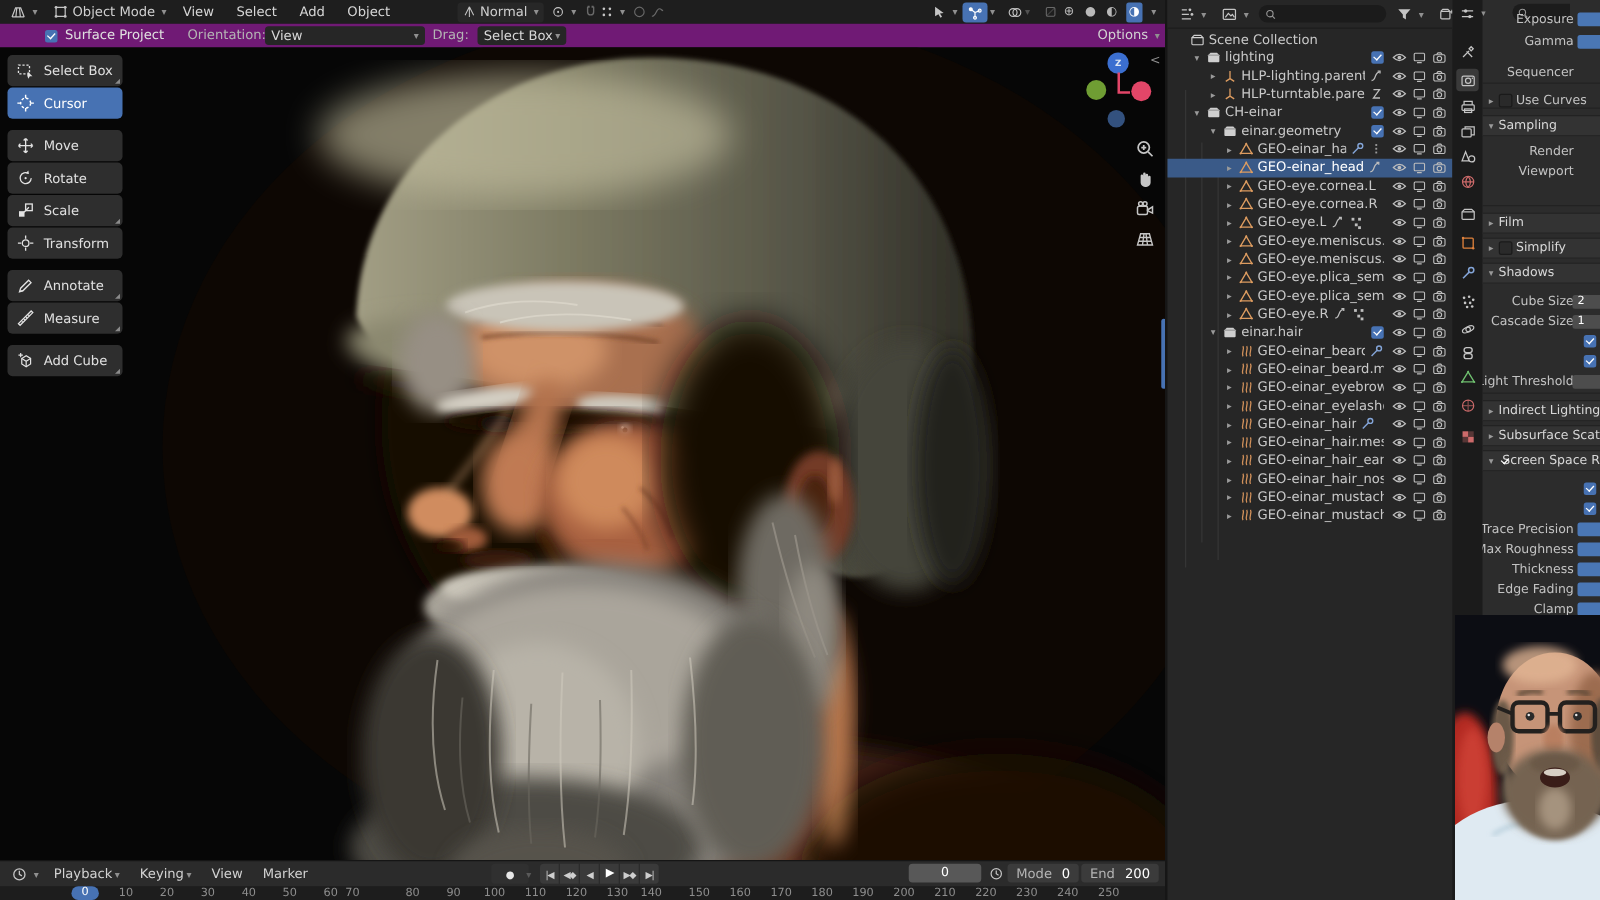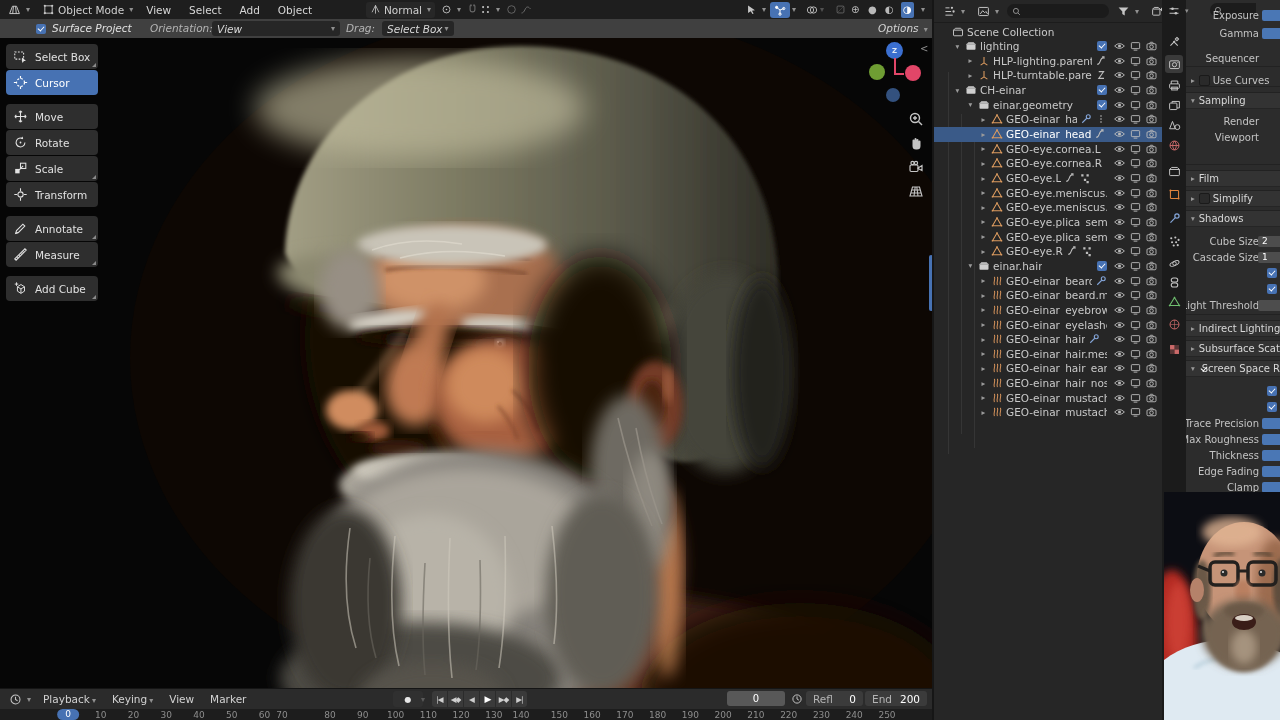--- a/index.html
+++ b/index.html
@@ -13,21 +13,21 @@
   .dim{opacity:.45;}
 
   
   #vp-header{left:0;top:0;width:932px;height:19px;background:#1e1e1e;border-bottom:1px solid #151515;
              display:flex;align-items:center;}
   #vp-header .menu{padding:0 9px;color:#d6d6d6;}
   .hbtn{display:inline-flex;align-items:center;gap:3px;padding:0 4px;height:16px;border-radius:3px;}
   .hbtn.on{background:#4772b3;color:#fff;}
   .glyph{font-size:10px;color:#b9b9b9;line-height:16px;}
   .glyph.on{color:#fff;}
-  #tool-header{left:0;top:19px;width:932px;height:19px;background:#404040;border-bottom:1px solid #151515;font-style:italic;}
+  #tool-header{left:0;top:19px;width:932px;height:19px;background:#701a75;border-bottom:1px solid #151515;}
   .cbx{display:inline-block;width:10px;height:10px;border-radius:2px;background:#4772b3;position:relative;vertical-align:-2px;}
   .cbx.off{background:#2a2a2a;border:1px solid #1a1a1a;width:9px;height:9px;}
   .cbx.on::after{content:"";position:absolute;left:3px;top:1px;width:3px;height:5px;
       border:solid #fff;border-width:0 1.4px 1.4px 0;transform:rotate(42deg);}
   .dd{display:inline-flex;align-items:center;height:15px;background:#262626;border-radius:3px;
       padding:0 5px;color:#d8d8d8;}
   .lbl{color:#b4b4b4;}
 
   
   #viewport{left:0;top:38px;width:932px;height:650px;background:#060606;overflow:hidden;}
@@ -501,21 +501,21 @@
           <span class="trbtn" style="border-radius: 0px 3px 3px 0px;">▶|</span>
         </span>
       <span id="tl-frame">0</span>
       <span class="ic" style="position:absolute;left:791px;top:4px;width:12px;height:12px;">
           <svg viewBox="0 0 16 16" fill="none" stroke="#c5c5c5" stroke-width="1.3">
             <circle cx="8" cy="8" r="5.5"></circle>
             <path d="M8 4.5V8l2.5 1.5"></path>
           </svg>
         </span>
       <span class="tl-range" style="left:806px;width:57px;">
-        <span class="lbl">Refl</span>
+        <span class="lbl">Mode</span>
         <span class="v">0</span>
       </span>
       <span class="tl-range" style="left:865px;width:62px;">
         <span class="lbl">End</span>
         <span class="v">200</span>
       </span>
     </div>
     <div id="tl-ruler">
         <span class="rnum pill" style="left: 68px;">0</span>
         <span class="rnum" style="left: 100.76px;">10</span>

